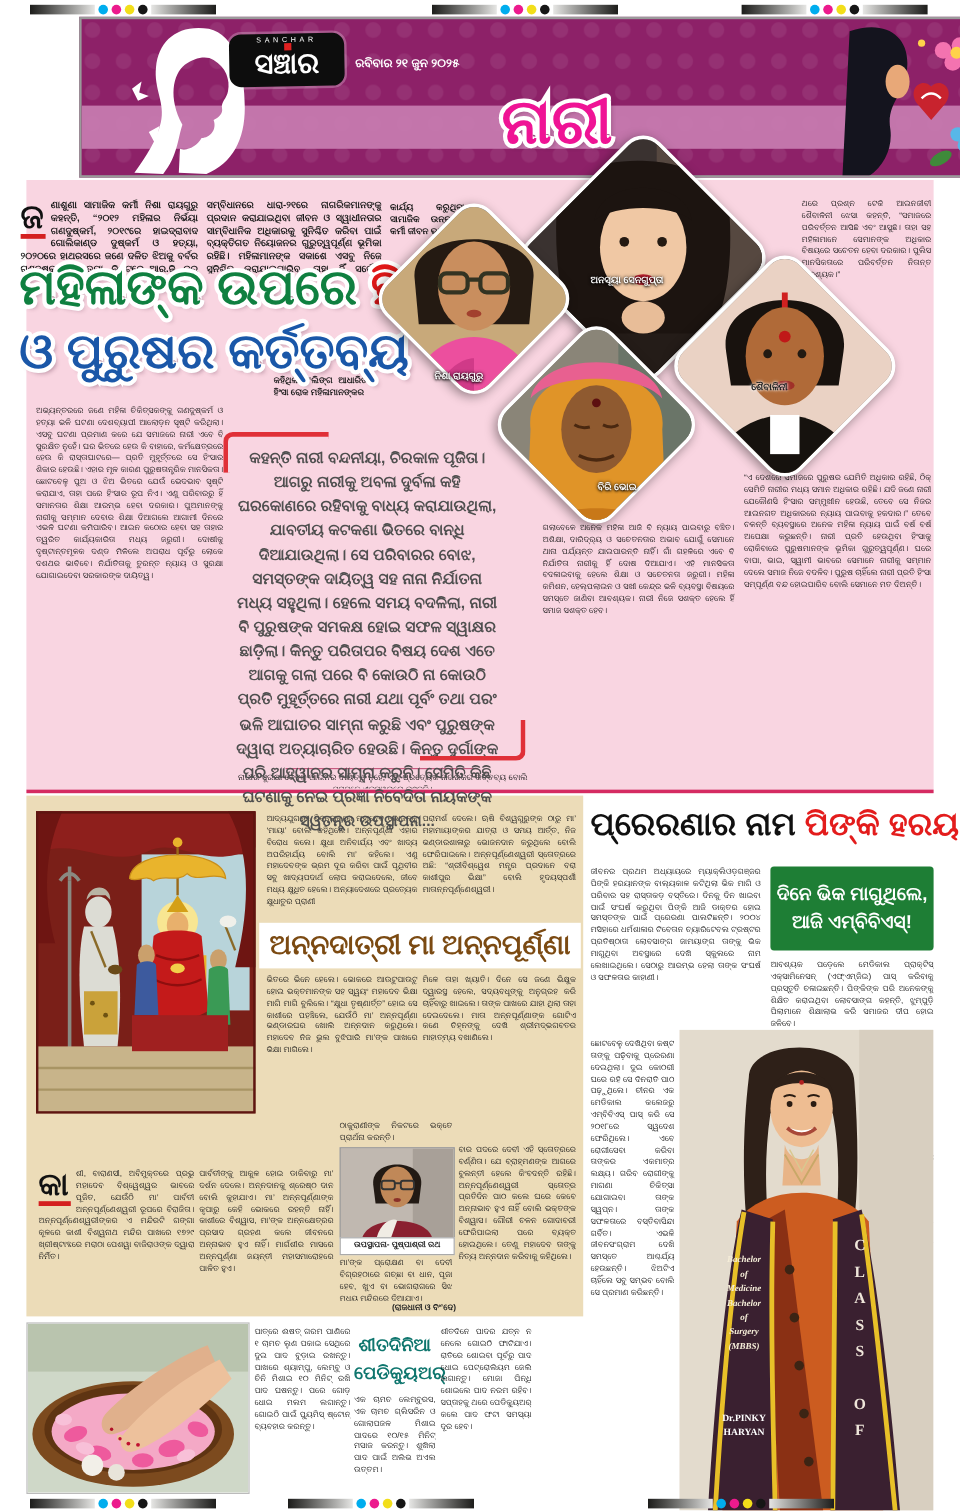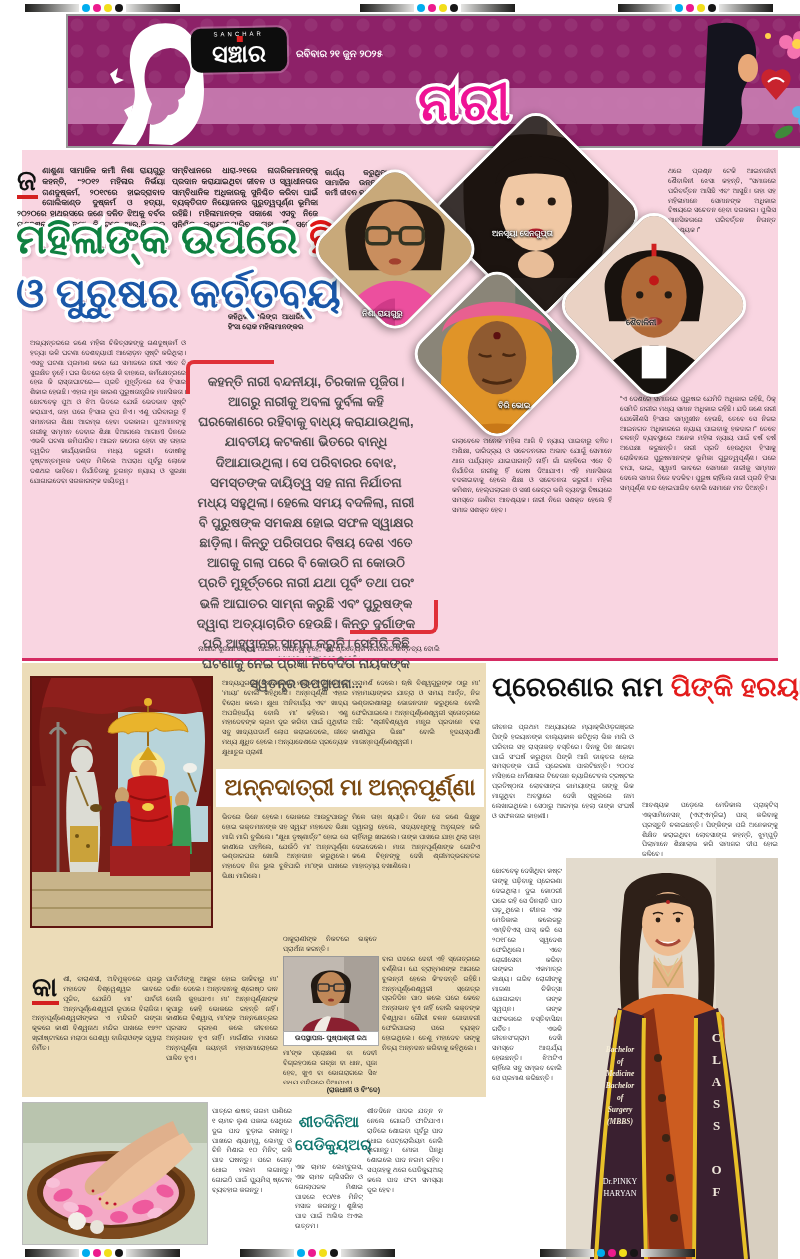--- a/index.html
+++ b/index.html
@@ -67,21 +67,21 @@
   .credit{position:absolute;font-size:7px;font-weight:bold;color:#222;text-align:right;}
   
   #pinkhl{position:absolute;left:492px;top:672px;font-size:27px;font-weight:bold;white-space:nowrap;}
   #pinkhl .b{color:#101010;} #pinkhl .r{color:#e31c1c;}
   #greenbox{position:absolute;left:642px;top:722px;width:136px;height:70px;background:#1e7e35;
             border-radius:3px;display:flex;flex-direction:column;align-items:center;justify-content:center;}
   #greenbox span{color:#fff;font-weight:bold;font-size:15.5px;line-height:1.5;white-space:nowrap;}
   #pinkphoto{position:absolute;left:566px;top:858px;width:212px;height:401px;overflow:hidden;}
   .sashtxt{position:absolute;color:#f5edd8;font-family:"Liberation Serif",serif;text-align:center;
            white-space:pre-line;font-size:7.5px;line-height:1.6;font-style:italic;font-weight:bold;}
-  .sashname{position:absolute;color:#fff;font-family:"Liberation Serif",serif;font-weight:normal;
+  .sashname{position:absolute;color:#fff;font-family:"Liberation Serif",serif;font-weight:bold;
             font-size:8px;text-align:center;white-space:pre-line;line-height:1.5;}
   .sashvert{position:absolute;writing-mode:vertical-rl;text-orientation:upright;letter-spacing:7px;
             color:#efe6da;font-family:"Liberation Serif",serif;font-size:13px;font-weight:bold;}
   
   #pedihl{position:absolute;left:295px;top:1111px;width:68px;text-align:center;
           font-size:15px;font-weight:bold;color:#0f766e;line-height:1.5;}
   #pediphoto{position:absolute;left:22px;top:1102px;width:184px;height:141px;overflow:hidden;border:1px solid #bbb;}
 </style>
 </head>
 <body>
@@ -332,20 +332,24 @@
       <path fill="#f0ece4" d="M30,74 C34,60 44,58 47,60 L42,74 Z"></path>
     </svg>
   </div>
   <div class="insetcap" style="left:283px;top:1031px;width:94px;height:13px;">ଉପସ୍ଥାପନା- ପୁଷ୍ପାଶ୍ରୀ ରଥ</div>
   <div class="txt" style="left:283px;top:1048px;width:94px;height:36px;">ମା’ଙ୍କ ପ୍ରୋକ୍ଷଣ ବା ଦେବୀ ବିଗ୍ରହଠାରେ ଗଚ୍ଛା ବା ଧାନ, ପୂଜା ହେବ, ଖୁଏ ବା ଭୋଗରାଗରେ ସିଝ ମଧ୍ୟ ମନ୍ଦିରରେ ଦିଆଯାଏ।</div>
   <div class="credit" style="left:300px;top:1086px;width:80px;">(ରାଜଧାନୀ ଓ ବିଂ’ଦେ)</div>
 
   <div id="pinkhl">
     <span class="b">ପ୍ରେରଣାର ନାମ</span> <span class="r">ପିଙ୍କି ହରୟାନ</span>
   </div>
+  <div id="greenbox">
+    <span>ଦିନେ ଭିକ ମାଗୁଥିଲେ,</span>
+    <span>ଆଜି ଏମ୍ବିବିଏସ୍!</span>
+  </div>
   <div class="txt" style="left:492px;top:722px;width:142px;height:136px;">ଜୀବନର ପ୍ରଥମ ଅଧ୍ୟାୟରେ ମ୍ୟାକ୍ଲିଓଡ଼ଗଞ୍ଜର ପିଙ୍କି ହରୟାନଙ୍କ ବାଲ୍ୟକାଳ କଟିଥିଲା ଭିକ ମାଗି ଓ ପରିବାର ସହ ରାସ୍ତାକଡ଼ ବସ୍ତିରେ। ଦିନକୁ ଦିନ ଖାଇବା ପାଇଁ ସଂଘର୍ଷ କରୁଥିବା ପିଙ୍କି ଆଜି ଡାକ୍ତର ହୋଇ ସମସ୍ତଙ୍କ ପାଇଁ ପ୍ରେରଣା ପାଲଟିଛନ୍ତି। ୨୦୦୪ ମସିହାରେ ଧର୍ମଶାଳାର ଟିବେତାନ ଚ୍ୟାରିଟେବଲ ଟ୍ରଷ୍ଟର ପ୍ରତିଷ୍ଠାତା ଲୋବସାଙ୍ଗ ଜାମୟାଙ୍ଗ ତାଙ୍କୁ ଭିକ ମାଗୁଥିବା ଅବସ୍ଥାରେ ଦେଖି ସ୍କୁଲରେ ନାମ ଲେଖାଇଥିଲେ। ସେଠାରୁ ଆରମ୍ଭ ହେଲା ତାଙ୍କ ସଂଘର୍ଷ ଓ ସଫଳତାର କାହାଣୀ।</div>
   <div class="txt" style="left:642px;top:800px;width:136px;height:56px;">ଆବଶ୍ୟକ ପଡ଼େଲେ ମେଡିକାଲ ପ୍ରାକ୍ଟିସ୍ ଏକ୍ସାମିନେସନ୍ (ଏଫ୍ଏମ୍ଜିଇ) ପାସ୍ କରିବାକୁ ପ୍ରସ୍ତୁତି ଚଳାଇଛନ୍ତି। ପିଙ୍କିଙ୍କ ପରି ଅନେକଙ୍କୁ ଶିକ୍ଷିତ କରାଇଥିବା ଲୋବସାଙ୍ଗ କହନ୍ତି, ଝୁମ୍ପୁଡ଼ି ପିଲାମାନେ ଶିକ୍ଷାଲାଭ କରି ସମାଜର ଦୀପ ହୋଇ ଜଳିବେ।</div>
   <div class="txt" style="left:492px;top:866px;width:70px;height:390px;">ଛୋଟବେଳୁ ଦେଖିଥିବା କଷ୍ଟ ତାଙ୍କୁ ପଢ଼ିବାକୁ ପ୍ରେରଣା ଦେଇଥିଲା। ଦୁଇ କୋଠରୀ ଘରେ ରହି ସେ ଦିନରାତି ପାଠ ପଢ଼ୁଥିଲେ। ଚୀନର ଏକ ମେଡିକାଲ କଲେଜରୁ ଏମ୍ବିବିଏସ୍ ପାସ୍ କରି ସେ ୨୦୧୮ରେ ସ୍ୱଦେଶ ଫେରିଥିଲେ। ଏବେ ରୋଗୀସେବା କରିବା ତାଙ୍କର ଏକମାତ୍ର ଲକ୍ଷ୍ୟ। ଗରିବ ରୋଗୀଙ୍କୁ ମାଗଣା ଚିକିତ୍ସା ଯୋଗାଇବା ତାଙ୍କ ସ୍ୱପ୍ନ। ତାଙ୍କ ସଫଳତାରେ ବସ୍ତିବାସିନ୍ଦା ଗର୍ବିତ। ଏଭଳି ଜୀବନସଂଗ୍ରାମ ଦେଖି ସମସ୍ତେ ଆଶ୍ଚର୍ଯ୍ୟ ହେଉଛନ୍ତି। ଝିଅଟିଏ ଚାହିଁଲେ ସବୁ ସମ୍ଭବ ବୋଲି ସେ ପ୍ରମାଣ କରିଛନ୍ତି।</div>
   <div class="txt" style="left:754px;top:866px;width:24px;height:220px;font-size:6px;">ଏଇ ଜରାଜୀର୍ଣ୍ଣ ସାହିର ଝିଅଙ୍କ ମଧ୍ୟ ଆଶ୍ଚର୍ଯ୍ୟ କରିଛି। ତାଙ୍କ ମତରେ ପିଲାଙ୍କୁ ‘ଭଲ ରୋଜଗାରେ ଲାଗିବ’ ଭଳି ବ୍ୟବହାର କରିବା ଅନୁଚିତ। ବରଂ ଭଲ ମଣିଷ ହେବା ଲାଗି ଉତ୍ସାହିତ କରିବା ଉଚିତ।</div>
 
   <div id="pinkphoto">
     <svg width="212" height="401" viewBox="0 0 212 401">
       <rect width="212" height="401" fill="#e3dbcd"></rect>
       <rect x="150" width="62" height="401" fill="#d8cfc0"></rect>
       <path fill="#2e2018" d="M58,40 C58,6 146,6 146,44 C150,100 150,150 140,200 L128,190 C134,140 134,100 128,70 C100,60 90,62 76,70 C70,110 72,150 78,196 L62,206 C52,150 52,90 58,40 Z"></path>

